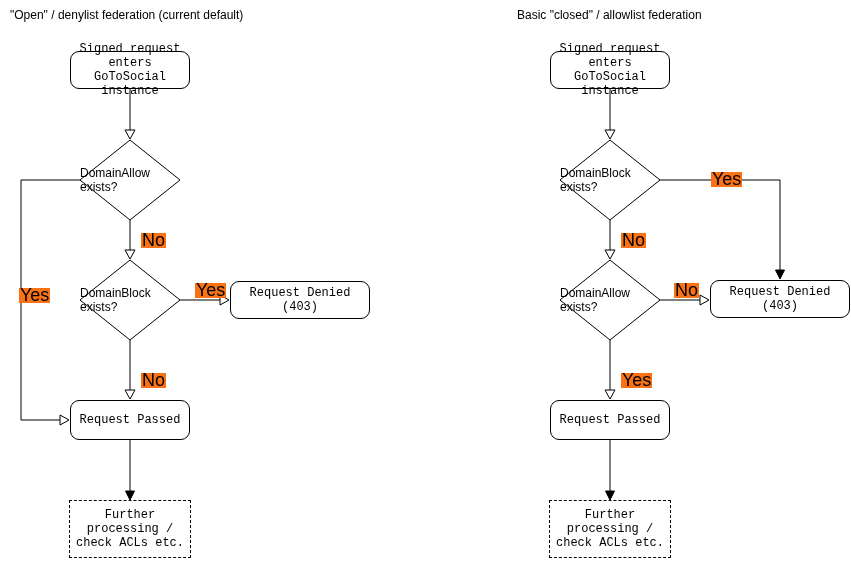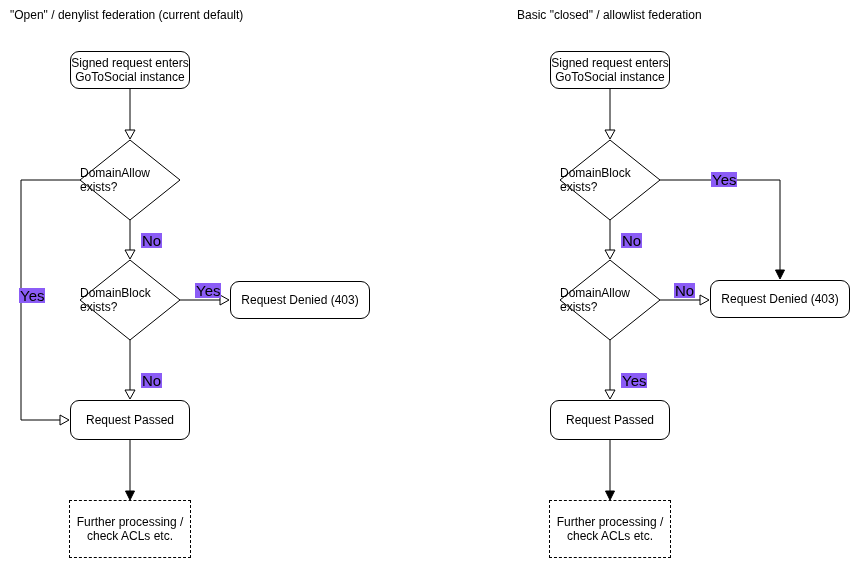--- a/index.html
+++ b/index.html
@@ -29,37 +29,38 @@
     border: 1px solid #000000;
     background: #ffffff;
     border-radius: 9px;
     display: flex;
     align-items: center;
     justify-content: center;
     text-align: center;
     font-size: 12px;
     line-height: 14px;
     white-space: pre-line;
+    font-family: Liberation Mono, monospace;
   }
   .node.dashed {
     border-style: dashed;
     border-radius: 0;
   }
   .dtext {
     position: absolute;
     font-size: 12px;
     line-height: 14px;
     white-space: pre-line;
     pointer-events: none;
   }
   .elabel {
     position: absolute;
-    font-size: 15px;
+    font-size: 18px;
     line-height: 15px;
-    background: #8b5cf6;
+    background: #f97316;
     padding: 0 1px;
     white-space: nowrap;
   }
 </style>
 </head>
 <body>
 
 <div class="canvas">
 
   <svg class="edges" width="851" height="561" viewBox="0 0 851 561" fill="none" stroke="#000000" stroke-width="1">

